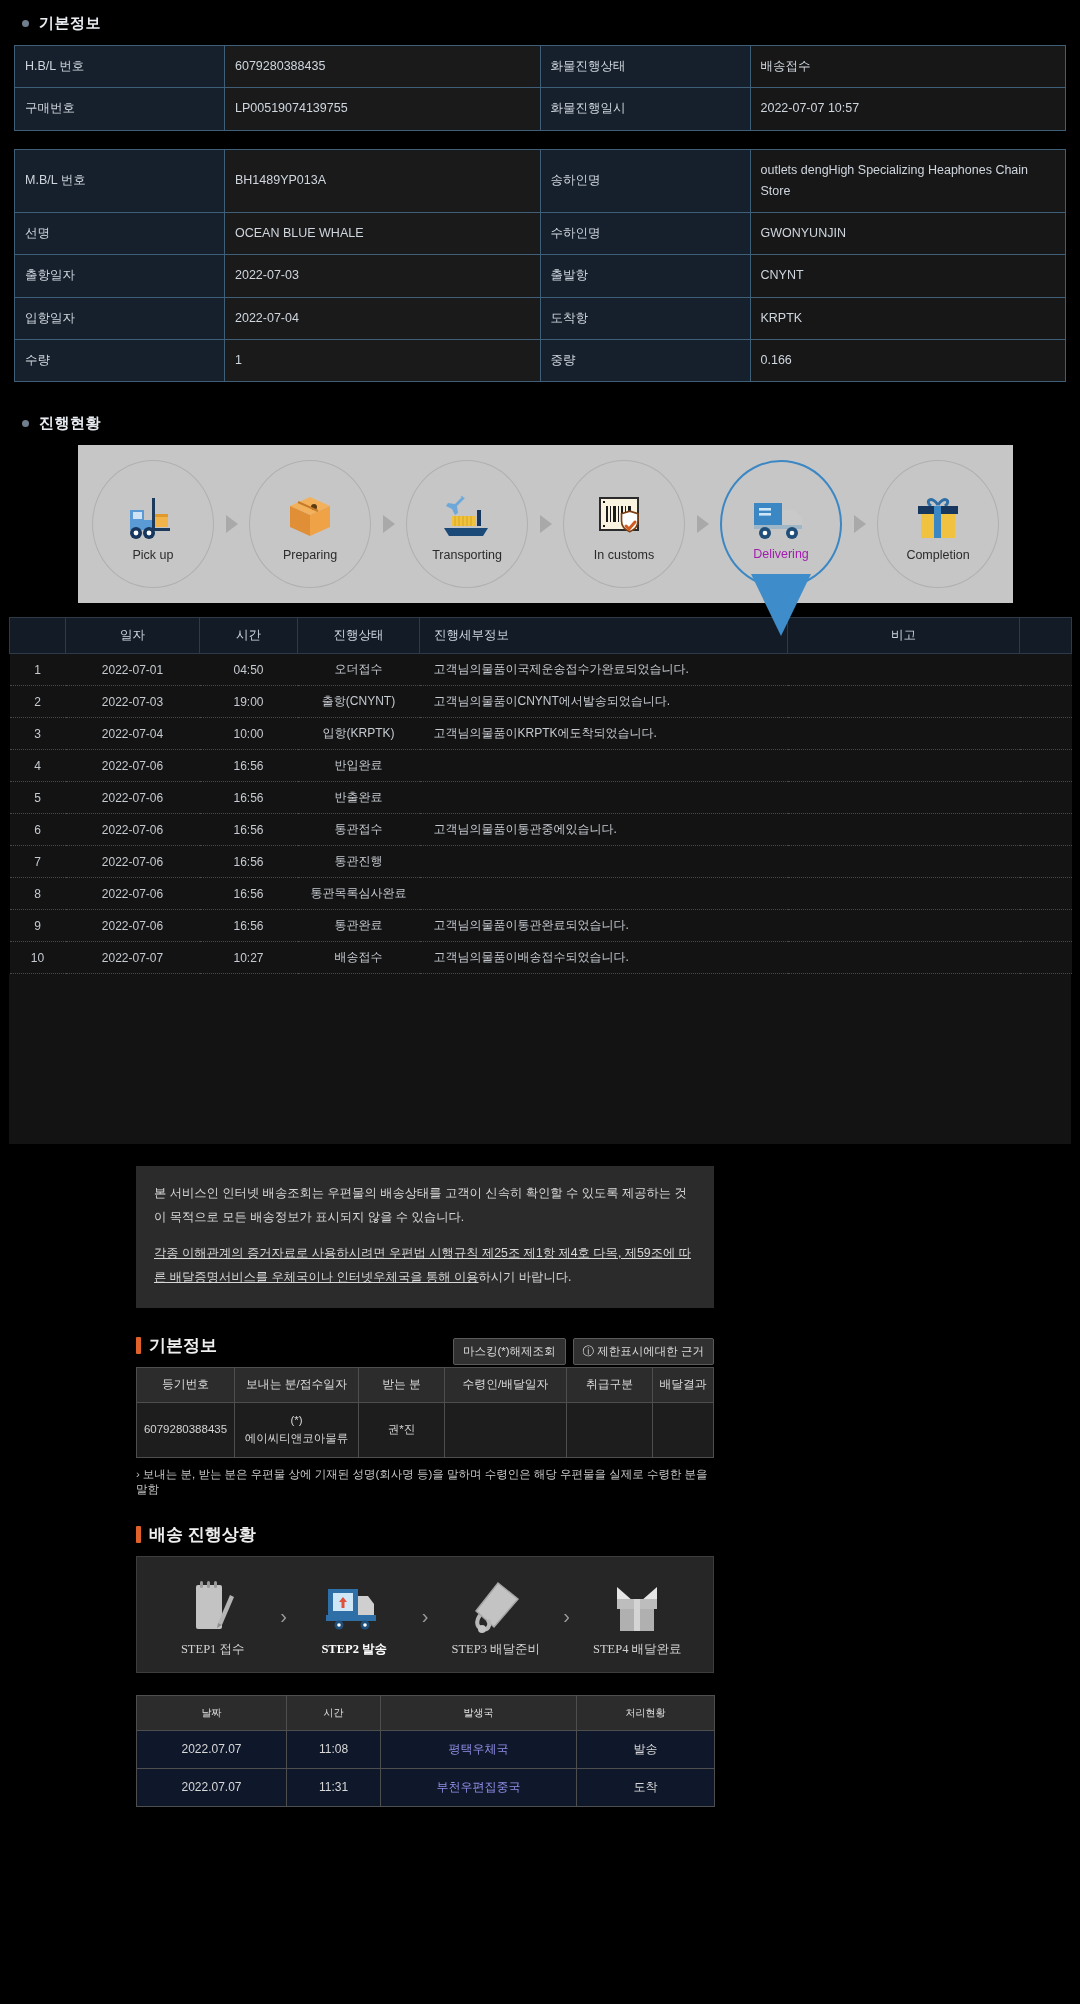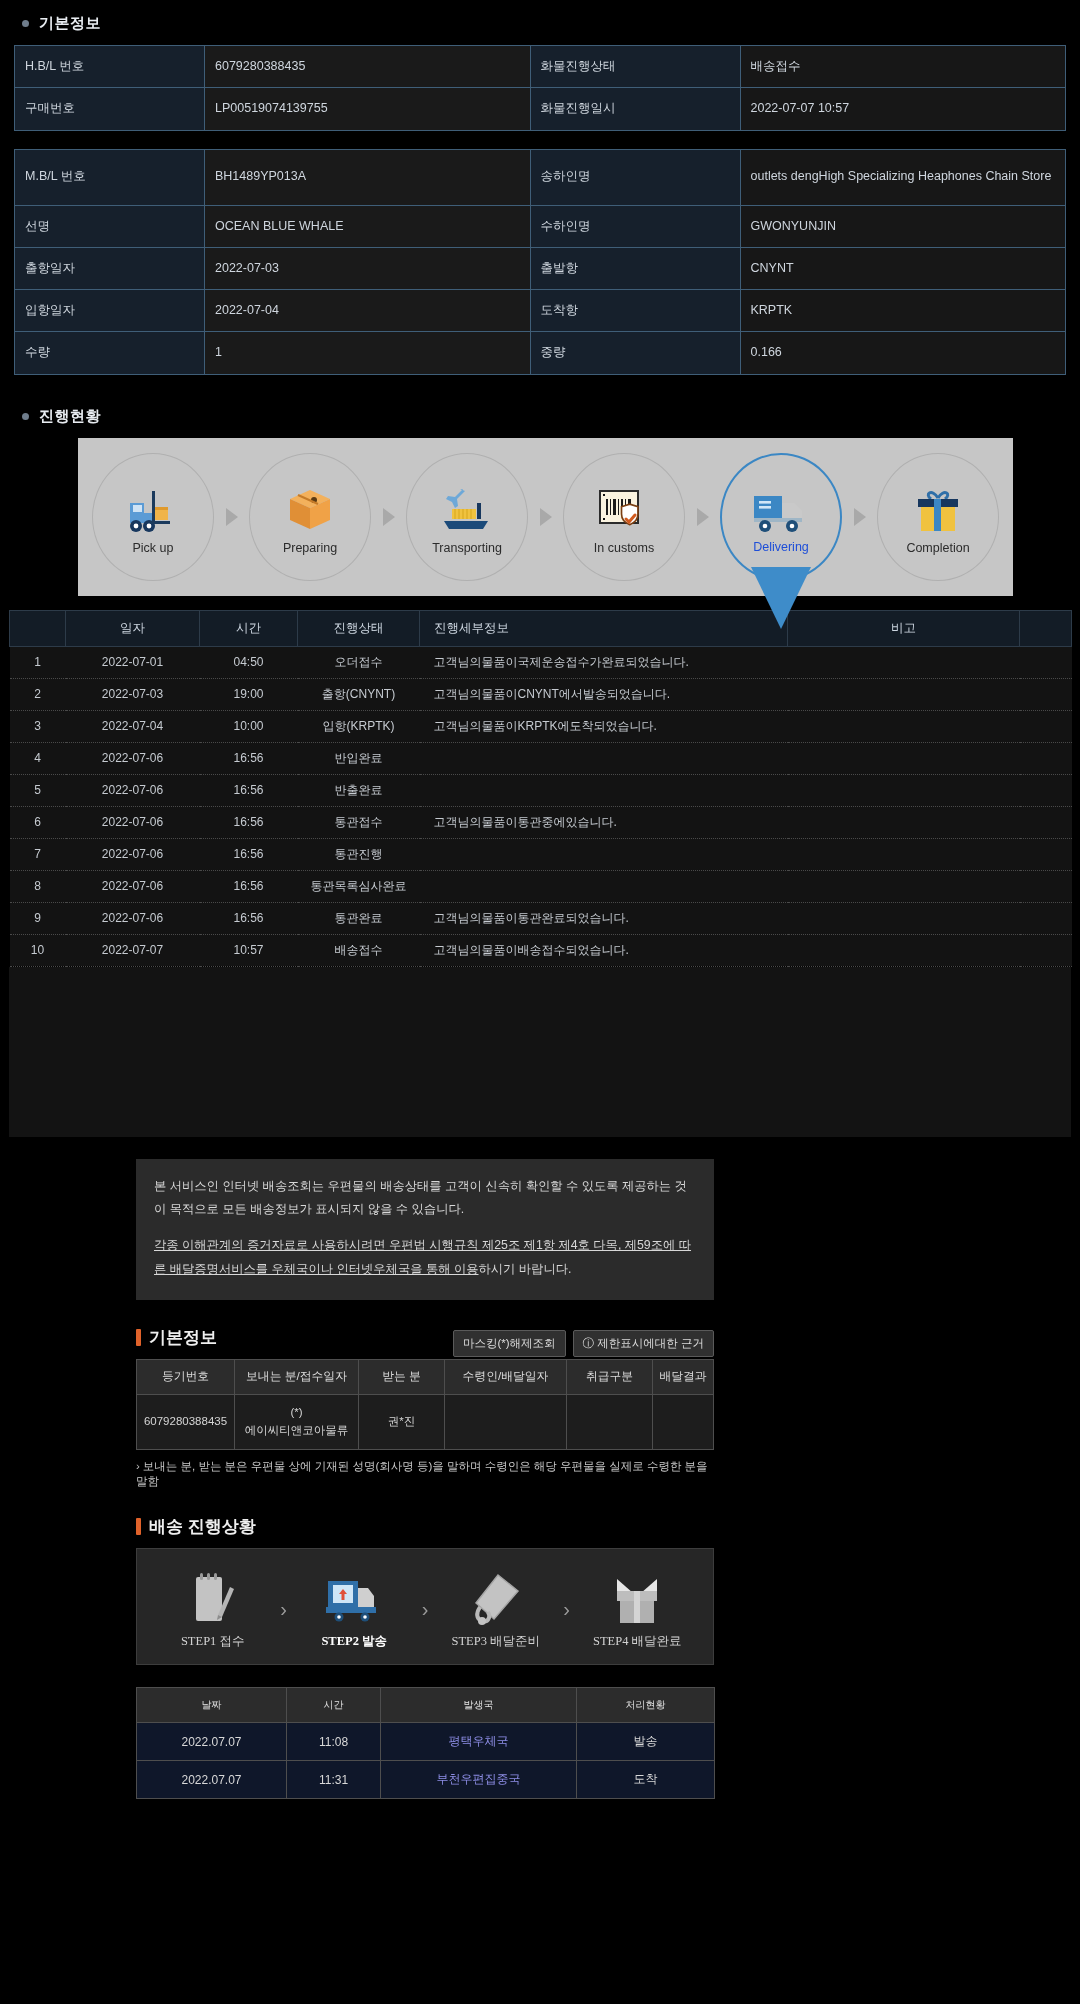--- a/index.html
+++ b/index.html
@@ -31,21 +31,21 @@
     border: 1px solid #3f5e78;
   }
   table.info td {
     border: 1px solid #3f5e78;
     font-size: 12.5px;
     padding: 10px 10px;
     vertical-align: middle;
     line-height: 1.7;
     color: #cfd6de;
   }
-  td.lbl { background: #16202c; width: 190px; color: #d3dae2; }
+  td.lbl { background: #16202c; width: 210px; color: #d3dae2; }
   td.val { background: #1a1a1a; }
   td.lbl2 { background: #16202c; width: 210px; }
   td.val2 { background: #171717; }
 
   
   .progress-outer { padding: 0 0 8px 78px; }
   .progress-box {
     width: 935px; height: 158px; background: #c6c6c6;
     position: relative; overflow: visible;
   }
@@ -59,21 +59,21 @@
     border: 2px solid #3b87c4; z-index: 4;
   }
   .step.active::after {
     content: ""; position: absolute; left: 50%; transform: translateX(-50%);
     top: 112px; width: 0; height: 0;
     border-left: 30px solid transparent; border-right: 30px solid transparent;
     border-top: 62px solid #3e8cc9;
   }
   .step-ico { height: 56px; display:flex; align-items:flex-end; justify-content:center; }
   .step-lbl { font-size: 12.5px; color: #2b2b2b; margin-top: 6px; font-weight: 500; }
-  .step.active .step-lbl { color: #1d4ed8; margin-top: 4px; }
+  .step.active .step-lbl { color: #a21caf; margin-top: 4px; }
   .arrow {
     flex: 1 1 auto; display: flex; align-items: center; justify-content: center;
   }
   .arrow i {
     display:block; width:0; height:0;
     border-top: 9px solid transparent; border-bottom: 9px solid transparent;
     border-left: 12px solid #a9a9a9;
   }
 
   
@@ -432,21 +432,21 @@
           <td class="c-date">2022-07-06</td>
           <td class="c-time">16:56</td>
           <td class="c-state">통관완료</td>
           <td class="c-detail">고객님의물품이통관완료되었습니다.</td>
           <td class="c-note"></td>
           <td class="c-tail"></td>
         </tr>
         <tr>
           <td class="c-no">10</td>
           <td class="c-date">2022-07-07</td>
-          <td class="c-time">10:57</td>
+          <td class="c-time">10:27</td>
           <td class="c-state">배송접수</td>
           <td class="c-detail">고객님의물품이배송접수되었습니다.</td>
           <td class="c-note"></td>
           <td class="c-tail"></td>
         </tr>
       </tbody>
   </table>
   <div class="track-filler"></div>
 </div>
 

